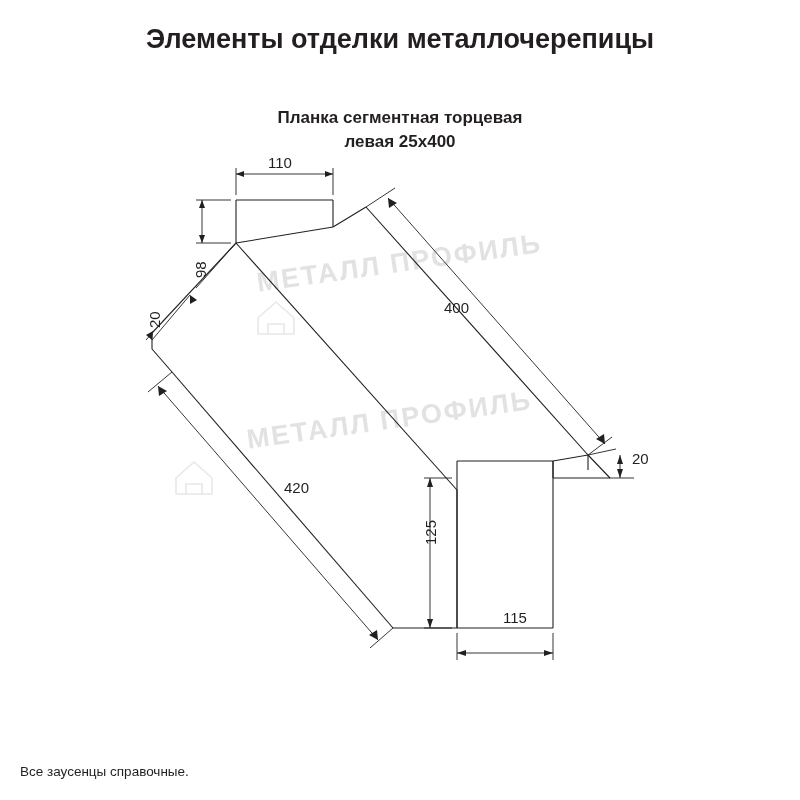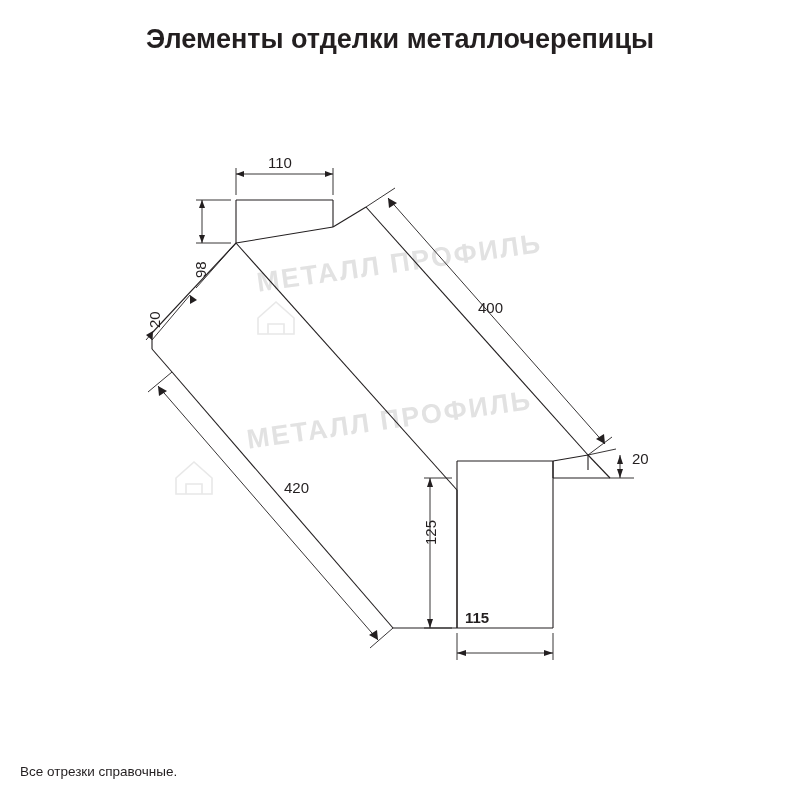--- a/index.html
+++ b/index.html
@@ -83,20 +83,22 @@
   .wm-rot { transform: rotate(-8deg); transform-origin: left top; }
 </style>
 </head>
 <body>
 
 <div id="page-root">
 
   <div class="page-title">Элементы отделки металлочерепицы</div>
 
   <div class="subtitle-block">
+    <div>Планка сегментная торцевая</div>
+    <div>левая 25х400</div>
   </div>
 
   <div class="wm wm-rot" style="left:255px; top:268px;">МЕТАЛЛ ПРОФИЛЬ</div>
   <div class="wm wm-rot" style="left:245px; top:425px;">МЕТАЛЛ ПРОФИЛЬ</div>
 
   <div class="drawing-area">
     <svg width="800" height="800" viewBox="0 0 800 800">
       <g fill="none" stroke="#231f20" stroke-width="1.1" stroke-linejoin="miter" stroke-linecap="butt">
 
         <g stroke="#e8e8e8" stroke-width="1.6" fill="none">
@@ -199,24 +201,24 @@
           <path d="M457 653 l9 -3 v6 z" fill="#231f20" stroke="none"></path>
           <path d="M553 653 l-9 -3 v6 z" fill="#231f20" stroke="none"></path>
         </g>
 
       </g>
     </svg>
 
     <div class="dim-label" style="left:268px; top:154px;">110</div>
     <div class="dim-label rot-90" style="left:192px; top:278px;">98</div>
     <div class="dim-label rot-90" style="left:146px; top:328px;">20</div>
-    <div class="dim-label" style="left:478px; top:299px;">400</div>
+    <div class="dim-label" style="left:444px; top:299px;">400</div>
     <div class="dim-label" style="left:284px; top:479px;">420</div>
     <div class="dim-label" style="left:632px; top:450px;">20</div>
     <div class="dim-label rot-90" style="left:422px; top:545px;">125</div>
-    <div class="dim-label" style="left:465px; top:609px;font-weight:bold;">115</div>
+    <div class="dim-label" style="left:503px; top:609px;">115</div>
   </div>
 
   <div class="footer-block">
-    <div>Все отрезки справочные.</div>
+    <div>Все заусенцы справочные.</div>
   </div>
 
 </div>
 
 </body></html>

